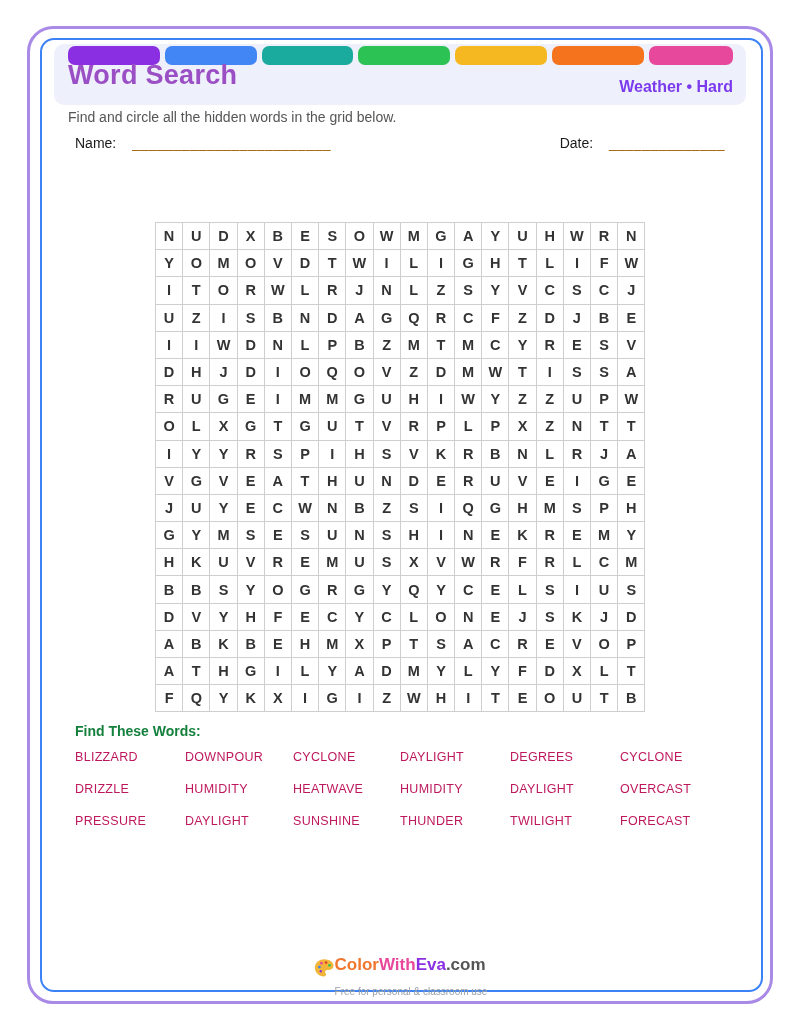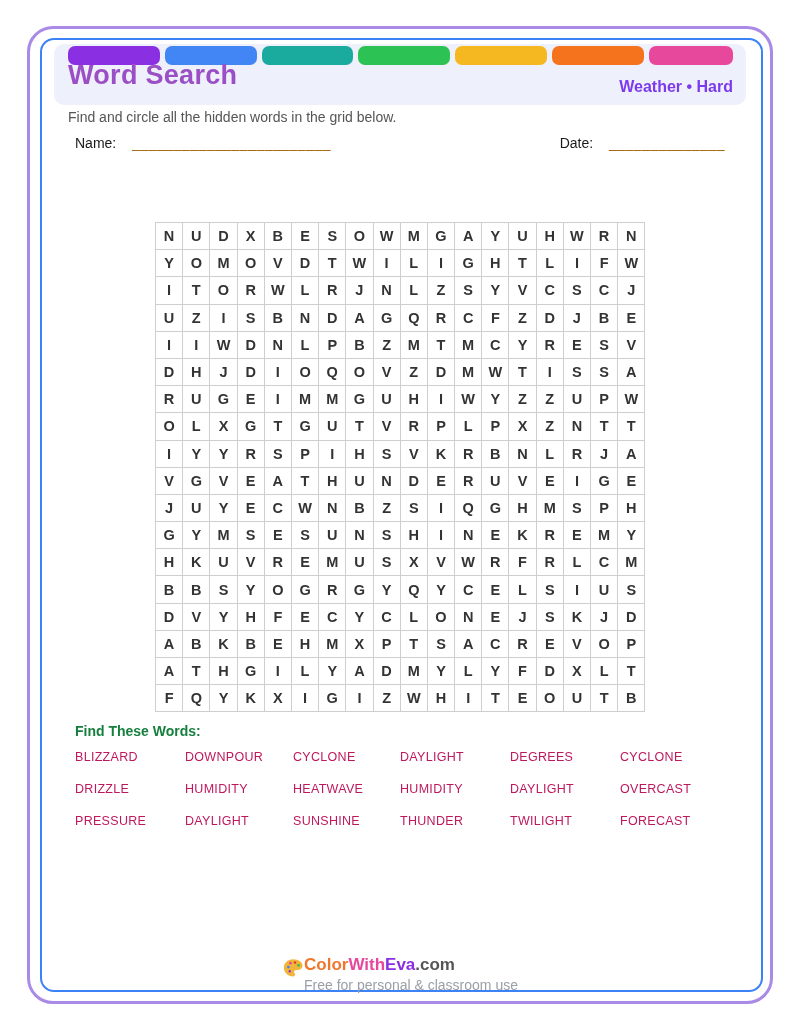--- a/index.html
+++ b/index.html
@@ -29,21 +29,21 @@
         font-size:14.5px;font-weight:bold;color:#333;}
   .words-heading{position:absolute;left:75px;top:723px;font-size:14px;font-weight:bold;color:#15803d;}
   .word-list{position:absolute;left:75px;top:750px;display:grid;
         grid-template-columns:110px 108px 107px 110px 110px 105px;
         row-gap:18px;font-size:12.5px;color:#be185d;letter-spacing:0.3px;}
   .footer{position:absolute;left:0;right:0;top:956px;display:flex;
         justify-content:center;align-items:flex-start;}
   .brand{font-size:17px;font-weight:bold;line-height:1.1;text-decoration:none;display:block;}
   .brand .c1{color:#f0762e;} .brand .c2{color:#e8489b;}
   .brand .c3{color:#8b2fe2;} .brand .c4{color:#555;}
-  .tagline{font-size:14px;color:#9aa0a6;margin-top:2px;}
+  .tagline{font-size:10px;color:#9aa0a6;margin-top:11px;}
   .palette{margin-top:1px;}
 </style>
 </head>
 <body>
 
 <div class="page">
   <div class="outer-frame"></div>
   <div class="inner-frame"></div>
 
   <div class="header-box"></div>

